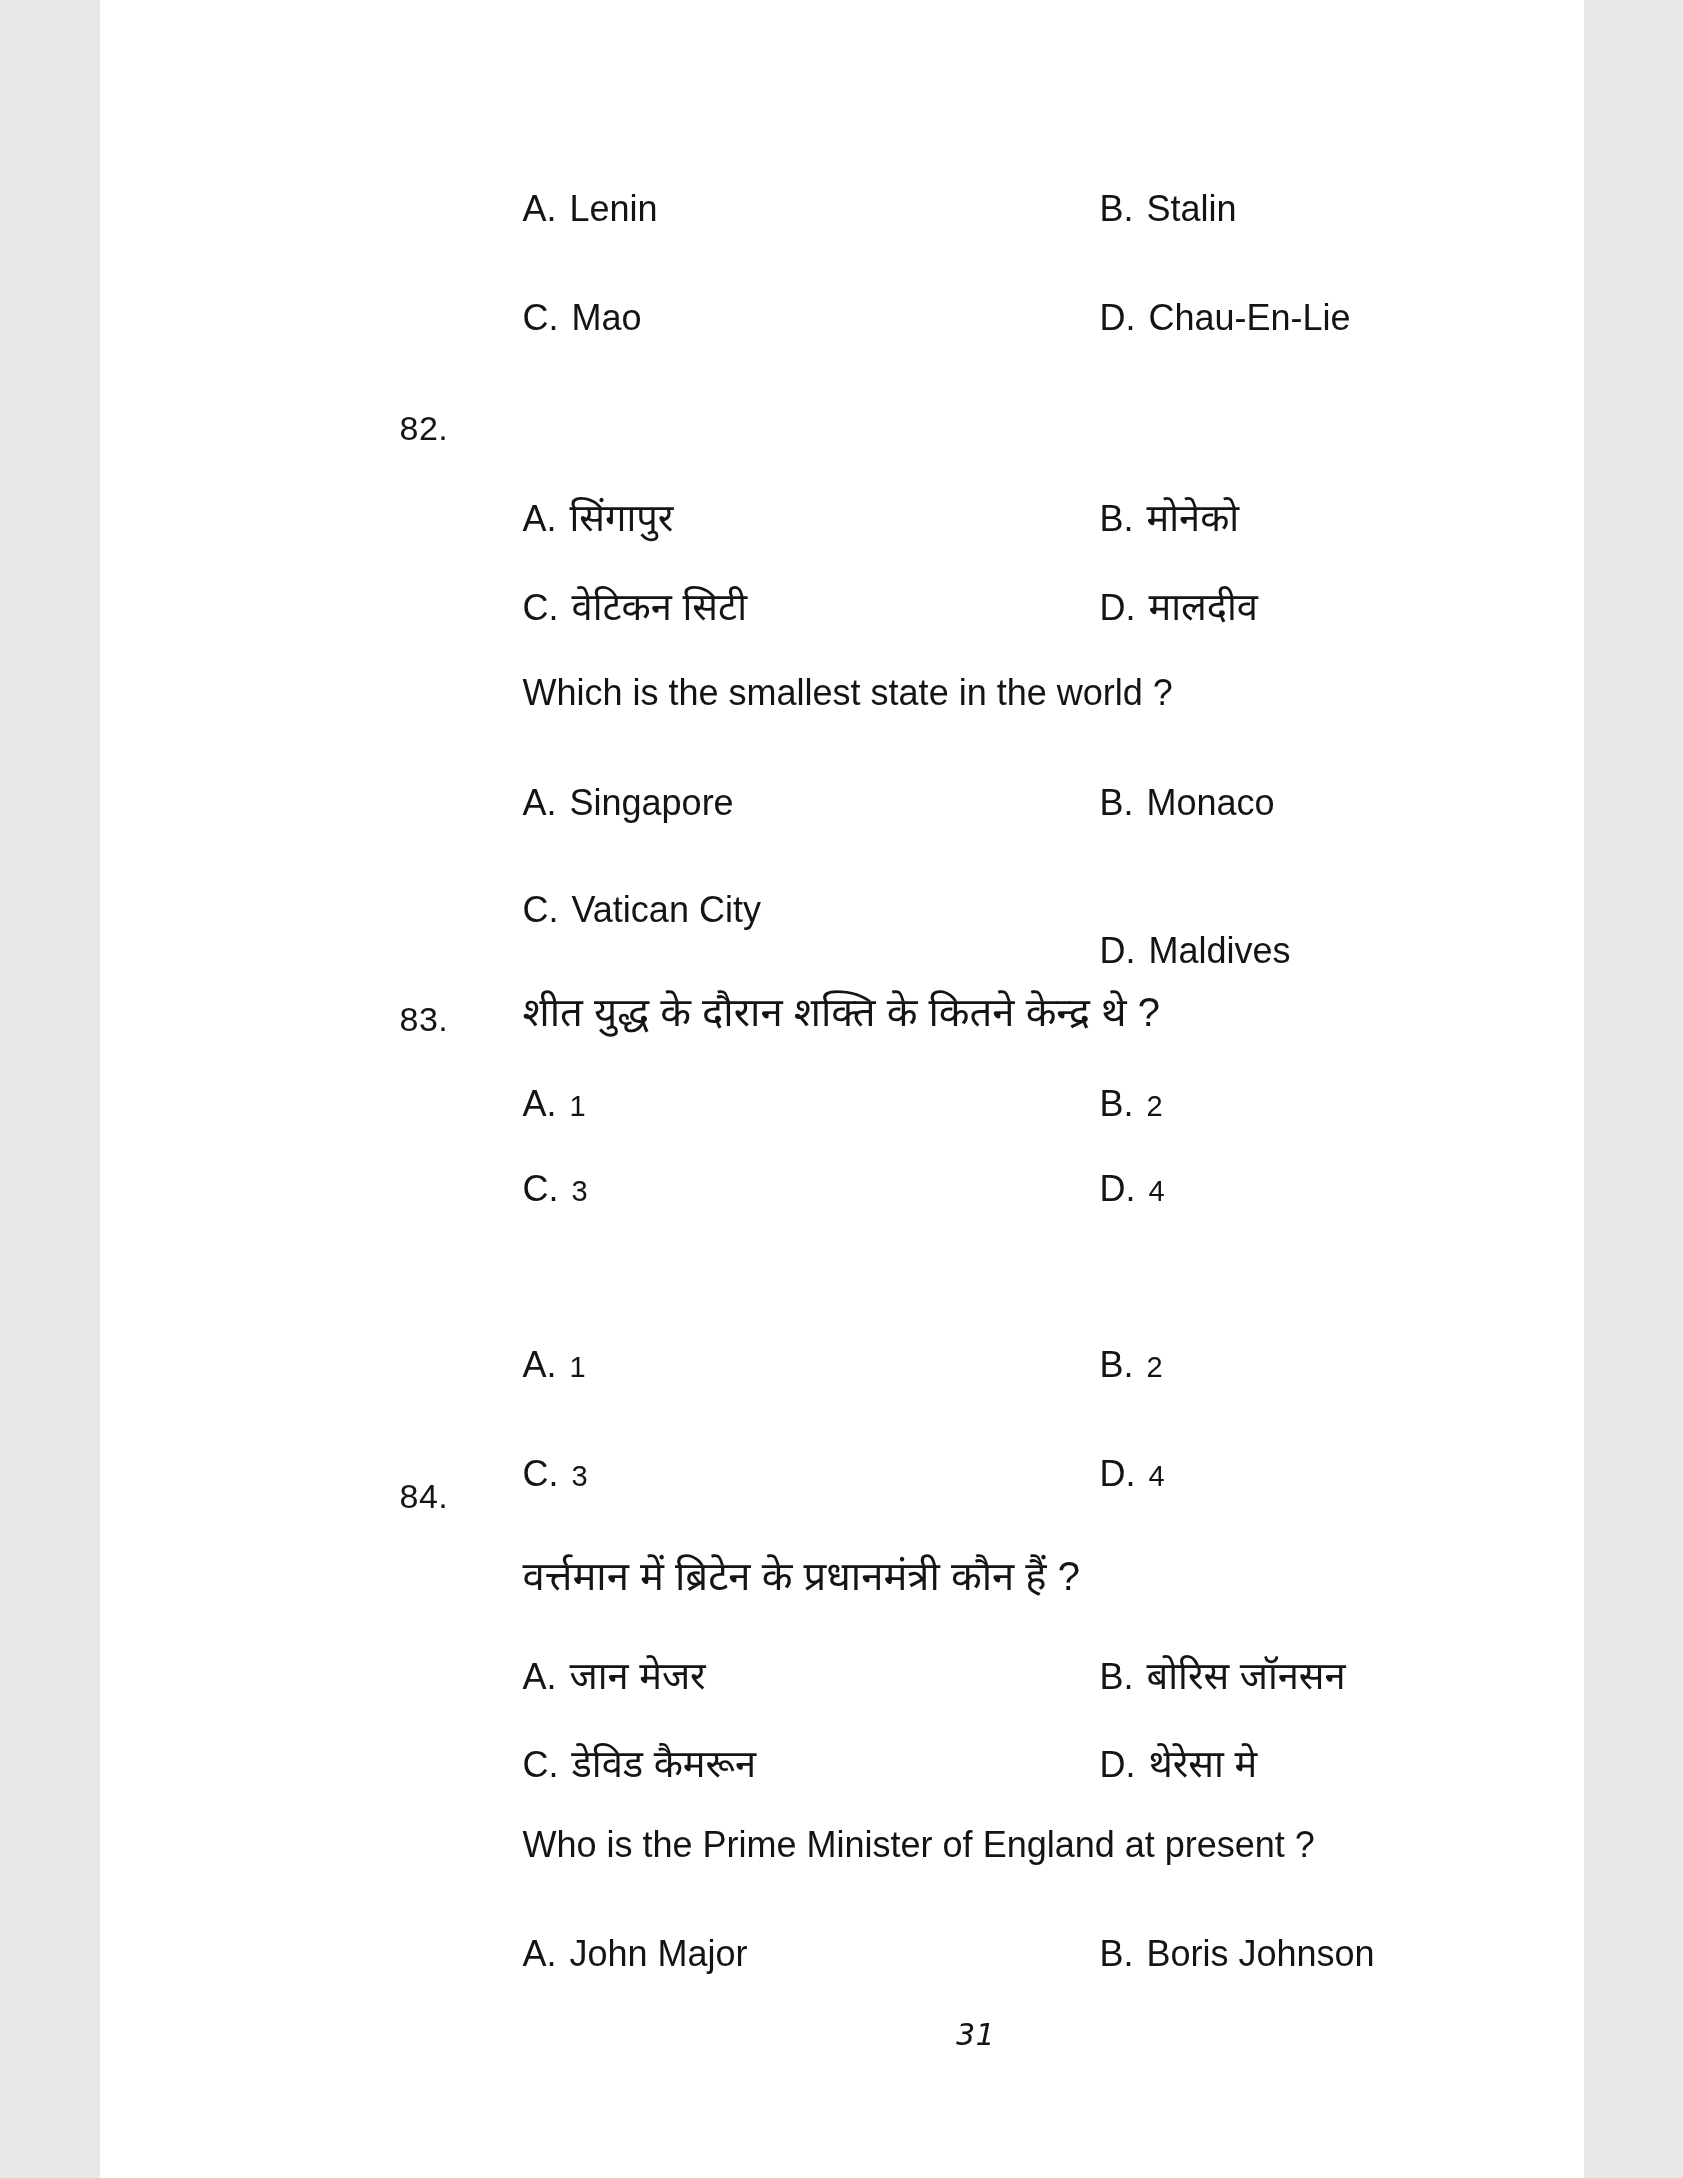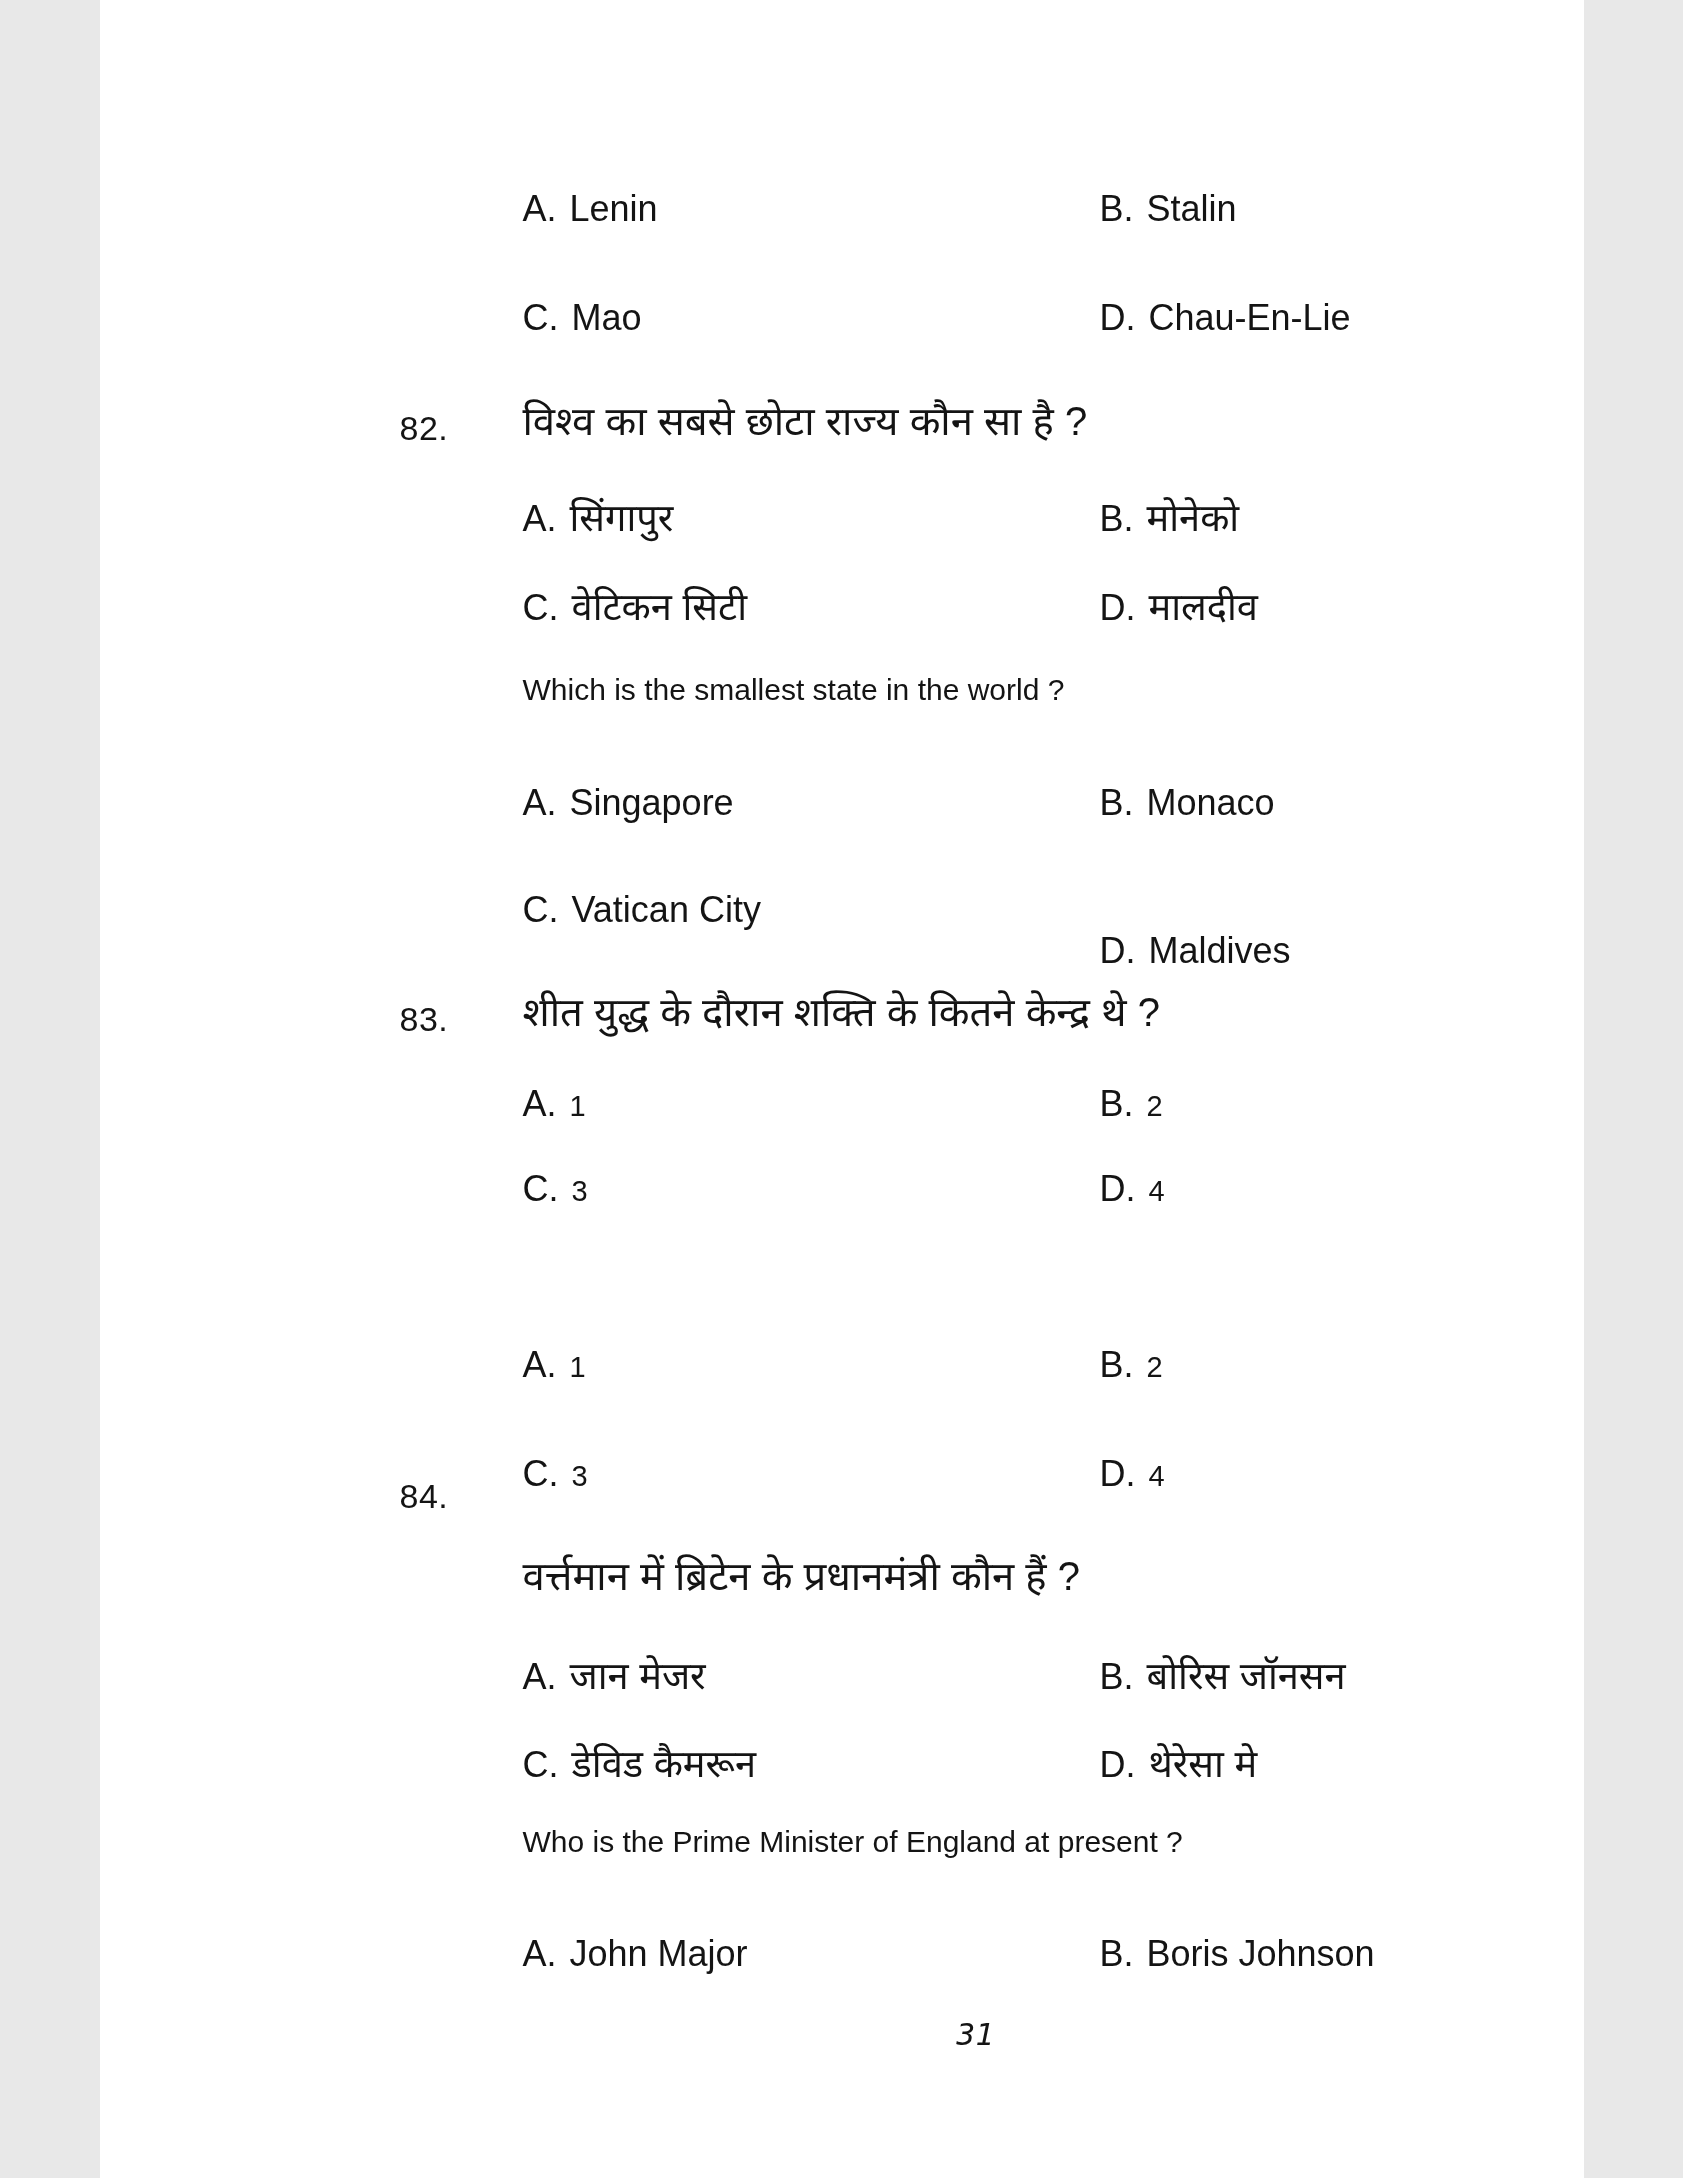--- a/index.html
+++ b/index.html
@@ -28,21 +28,21 @@
 
   .qnum {
     font-size: 34px;
     letter-spacing: 0.5px;
   }
   .hi-q {
     font-size: 40px;
     line-height: 1.1;
   }
   .en-q {
-    font-size: 30px;
+    font-size: 36px;
     line-height: 1.1;
   }
   .option .letter {
     font-size: 36px;
     margin-right: 13px;
   }
   .option .text-en {
     font-size: 36px;
   }
   .option .text-hi {
@@ -69,21 +69,20 @@
     <span class="letter">B.</span><span class="text-en">Stalin</span>
   </div>
   <div class="abs col-a option" style="top:297px">
     <span class="letter">C.</span><span class="text-en">Mao</span>
   </div>
   <div class="abs col-b option" style="top:297px">
     <span class="letter">D.</span><span class="text-en">Chau-En-Lie</span>
   </div>
 
   <div class="abs col-num qnum" style="top:409px">82.</div>
-  <div class="abs col-text hi-q" style="top:399px">विश्व का सबसे छोटा राज्य कौन सा है ?</div>
 
   <div class="abs col-a option" style="top:490px">
     <span class="letter">A.</span><span class="text-hi">सिंगापुर</span>
   </div>
   <div class="abs col-b option" style="top:490px">
     <span class="letter">B.</span><span class="text-hi">मोनेको</span>
   </div>
   <div class="abs col-a option" style="top:579px">
     <span class="letter">C.</span><span class="text-hi">वेटिकन सिटी</span>
   </div>

